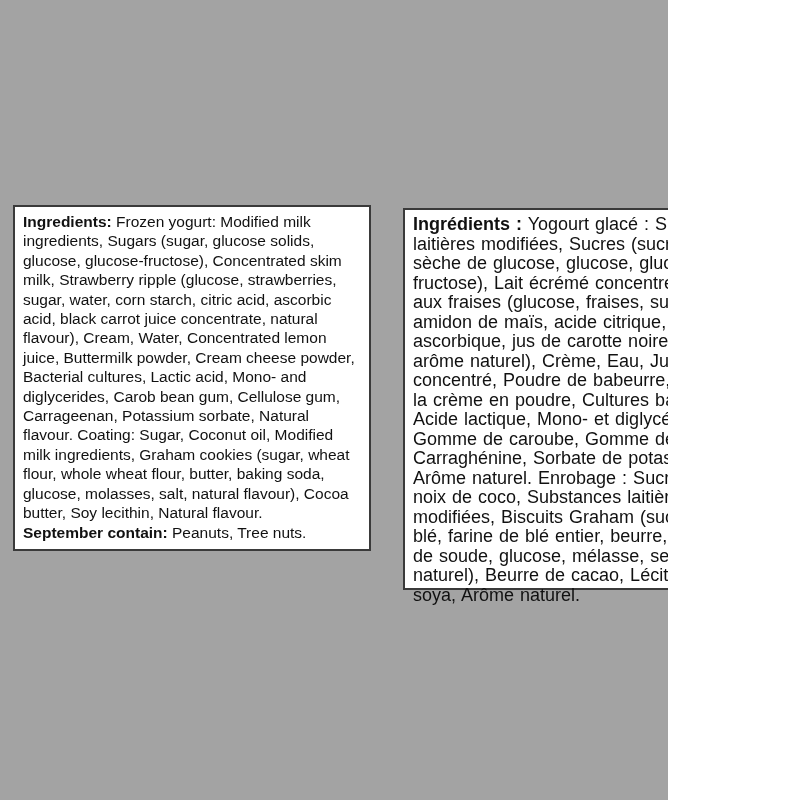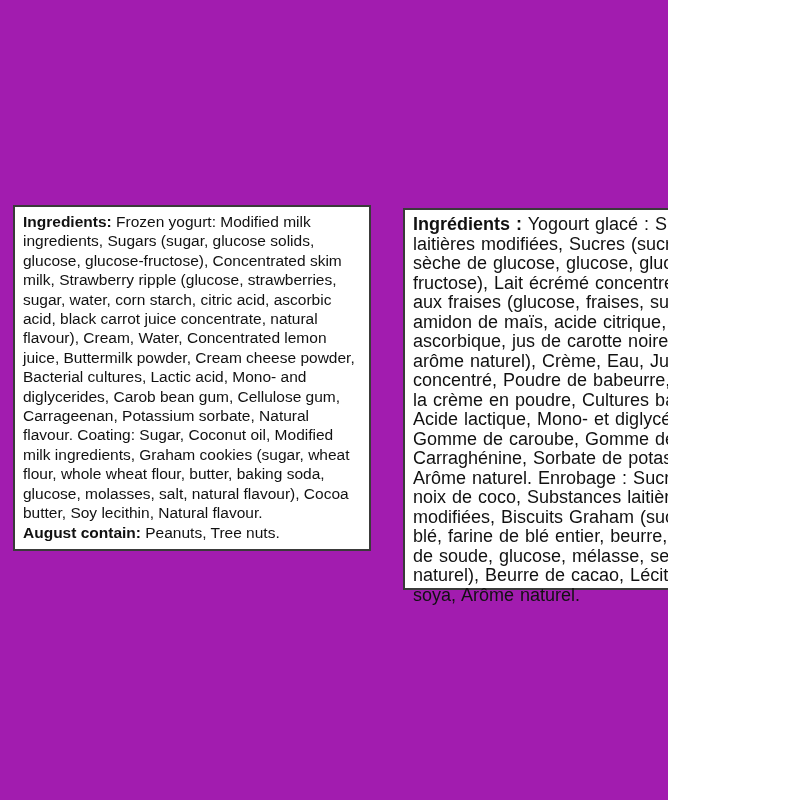--- a/index.html
+++ b/index.html
@@ -4,21 +4,21 @@
 <style>
   html, body {
     margin: 0;
     padding: 0;
     background: #ffffff;
   }
   #canvas {
     position: relative;
     width: 668px;
     height: 800px;
-    background: #a21caf;
+    background: #a3a3a3;
     font-family: "Liberation Sans", "DejaVu Sans", sans-serif;
     color: #111111;
     overflow: hidden;
   }
   .panel {
     position: absolute;
     box-sizing: border-box;
     border: 2px solid #3a3a3a;
     background: #ffffff;
     padding: 5px 8px 6px 8px;
@@ -48,20 +48,20 @@
     font-weight: bold;
   }
 </style>
 </head>
 <body>
 
 <div id="canvas">
 
   <div class="panel" id="panel-en" lang="en">
     <p><span class="b">Ingredients:</span><span> Frozen yogurt: Modified milk ingredients, Sugars (sugar, glucose solids, glucose, glucose-fructose), Concentrated skim milk, Strawberry ripple (glucose, strawberries, sugar, water, corn starch, citric acid, ascorbic acid, black carrot juice concentrate, natural flavour), Cream, Water, Concentrated lemon juice, Buttermilk powder, Cream cheese powder, Bacterial cultures, Lactic acid, Mono- and diglycerides, Carob bean gum, Cellulose gum, Carrageenan, Potassium sorbate, Natural flavour. Coating: Sugar, Coconut oil, Modified milk ingredients, Graham cookies (sugar, wheat flour, whole wheat flour, butter, baking soda, glucose, molasses, salt, natural flavour), Cocoa butter, Soy lecithin, Natural flavour.</span></p>
-    <p><span class="b">August contain:</span><span> Peanuts, Tree nuts.</span></p>
+    <p><span class="b">September contain:</span><span> Peanuts, Tree nuts.</span></p>
   </div>
 
   <div class="panel" id="panel-fr" lang="fr">
     <p><span class="b">Ingrédients :</span><span> Yogourt glacé : Substances laitières modifiées, Sucres (sucre, matière sèche de glucose, glucose, glucose-fructose), Lait écrémé concentré, Tourbillon aux fraises (glucose, fraises, sucre, eau, amidon de maïs, acide citrique, acide ascorbique, jus de carotte noire concentré, arôme naturel), Crème, Eau, Jus de citron concentré, Poudre de babeurre, Fromage à la crème en poudre, Cultures bactériennes, Acide lactique, Mono- et diglycérides, Gomme de caroube, Gomme de cellulose, Carraghénine, Sorbate de potassium, Arôme naturel. Enrobage : Sucre, Huile de noix de coco, Substances laitières modifiées, Biscuits Graham (sucre, farine de blé, farine de blé entier, beurre, bicarbonate de soude, glucose, mélasse, sel, arôme naturel), Beurre de cacao, Lécithine de soya, Arôme naturel.</span></p>
   </div>
 
 </div>
 
 </body></html>

